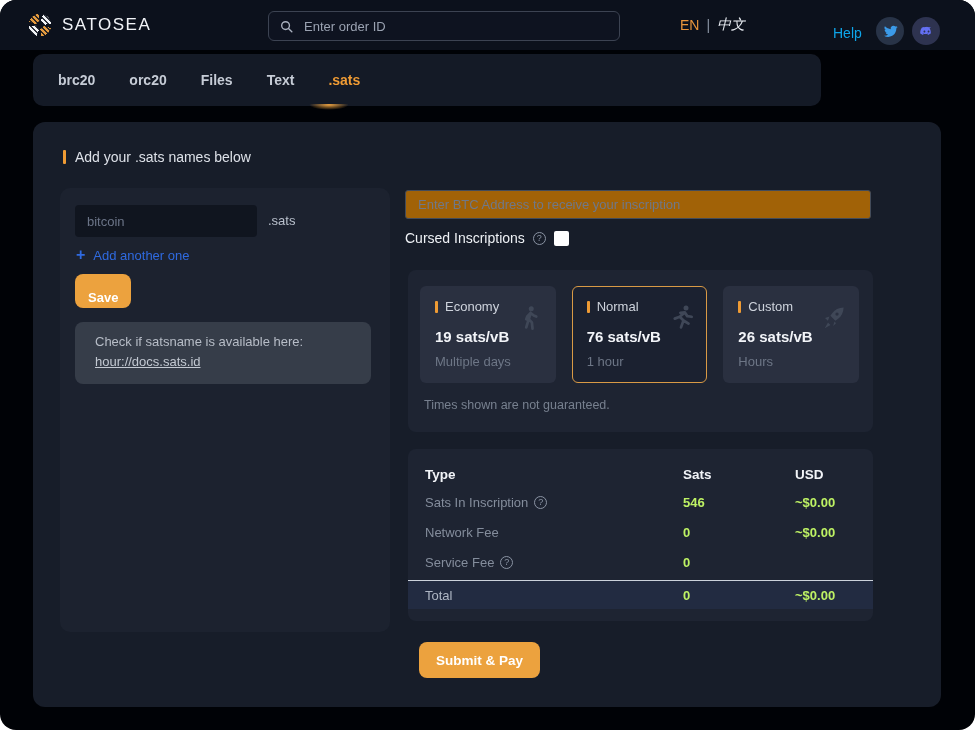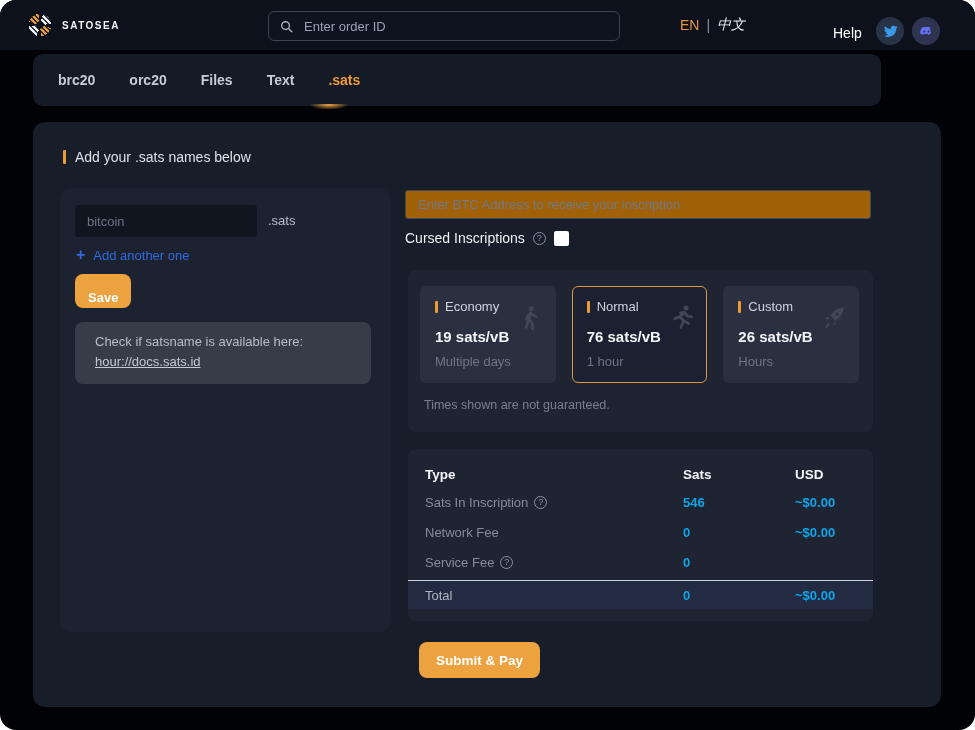--- a/index.html
+++ b/index.html
@@ -8,40 +8,40 @@
 
   
   .header{position:absolute;left:0;top:0;width:975px;height:50px;background:#0c111c;border-radius:16px 16px 0 0;}
   .brand{position:absolute;left:28px;top:13px;display:flex;align-items:center;gap:10px;}
   .logo{width:24px;height:24px;border-radius:50%;
     background:
       repeating-linear-gradient(45deg, rgba(12,17,28,0) 0 2px, rgba(12,17,28,.85) 2px 3.5px),
       conic-gradient(from 15deg,#f2f4f7 0 70deg,transparent 70deg 90deg,#e59b3f 90deg 160deg,transparent 160deg 180deg,#f2f4f7 180deg 250deg,transparent 250deg 270deg,#e59b3f 270deg 340deg,transparent 340deg 360deg);
     -webkit-mask:radial-gradient(circle,transparent 0 3.5px,#000 4px 11px,transparent 11.5px);
             mask:radial-gradient(circle,transparent 0 3.5px,#000 4px 11px,transparent 11.5px);}
-  .brand-name{color:#f2f4f8;font-size:10px;font-weight:bold;letter-spacing:1.5px;}
+  .brand-name{color:#f2f4f8;font-size:17px;font-weight:normal;letter-spacing:1.5px;}
 
   .search{position:absolute;left:268px;top:11px;width:352px;height:30px;border:1px solid #3c4352;border-radius:6px;
     display:flex;align-items:center;gap:8px;padding:0 10px;box-sizing:border-box;background:#0e1320;}
   .search svg{width:15px;height:15px;color:#aab1bf;flex:0 0 auto;}
   .search input{flex:1;background:transparent;border:none;outline:none;color:#dfe3ea;font-size:13px;font-family:inherit;}
   .search input::placeholder{color:#9aa2b1;}
 
   .lang{position:absolute;left:680px;top:0;height:50px;display:flex;align-items:center;gap:7px;font-size:14px;}
   .lang .en{color:#e8953c;cursor:pointer;}
   .lang .div{color:#8a93a3;}
   .lang .zh{color:#e9edf3;cursor:pointer;font-style:italic;}
-  .help{position:absolute;left:833px;top:0;height:65px;display:flex;align-items:center;color:#ffffff;font-size:14px;cursor:pointer;}
+  .help{position:absolute;left:833px;top:0;height:65px;display:flex;align-items:center;color:#0ea5e9;font-size:14px;cursor:pointer;}
   .social{position:absolute;top:17px;width:28px;height:28px;border-radius:50%;display:flex;align-items:center;justify-content:center;cursor:pointer;}
   .social.tw{left:876px;background:#283347;}
   .social.dc{left:912px;background:#2e3350;}
   .social svg{width:15px;height:15px;}
 
   
-  .tabbar{position:absolute;left:33px;top:54px;width:848px;height:52px;background:#141a26;border-radius:10px;
+  .tabbar{position:absolute;left:33px;top:54px;width:788px;height:52px;background:#141a26;border-radius:10px;
     display:flex;align-items:center;gap:34px;padding-left:25px;box-sizing:border-box;}
   .tab{color:#c6ccd6;font-size:14px;font-weight:bold;cursor:pointer;}
   .tab.active{color:#ef9b34;}
   .tab-glow{position:absolute;left:301px;top:104px;width:56px;height:8px;
     background:radial-gradient(ellipse 50% 90% at 50% 10%, rgba(243,166,64,.95), rgba(243,166,64,0) 70%);}
 
   
   .panel{position:absolute;left:33px;top:122px;width:908px;height:585px;background:#171d29;border-radius:12px;}
   .section-title{position:absolute;left:30px;top:27px;display:flex;align-items:center;gap:9px;}
   .accent-bar{width:3px;height:14px;background:#ef9b34;border-radius:1px;}
@@ -85,21 +85,21 @@
   .fee-icon{position:absolute;right:10px;top:16px;width:30px;height:30px;}
   .fee-note{margin:15px 0 0 4px;color:#77808f;font-size:12.5px;}
 
   
   .table-box{position:absolute;left:375px;top:327px;width:465px;height:172px;background:#1e2432;border-radius:8px;
     box-sizing:border-box;padding-top:12px;overflow:hidden;}
   .trow{display:grid;grid-template-columns:258px 112px 1fr;align-items:center;padding:0 17px;height:30px;}
   .trow.head{height:26px;}
   .trow.head span{color:#f2f4f8;font-size:13.5px;font-weight:bold;}
   .trow .t-label{color:#848d9c;font-size:13px;display:flex;align-items:center;gap:6px;}
-  .trow .t-val{color:#0ea5e9;font-size:13px;font-weight:600;}
+  .trow .t-val{color:#bef264;font-size:13px;font-weight:600;}
   .t-sep{height:1px;background:#ccd2db;margin-top:3px;}
   .trow.total{background:#222b41;height:28px;}
   .trow.total .t-label{color:#aeb6c4;}
 
   .submit-btn{position:absolute;left:386px;top:520px;height:36px;padding:0 17px;font-size:13.5px;border-radius:8px;}
 </style>
 </head>
 <body>
 
 <div class="stage">

